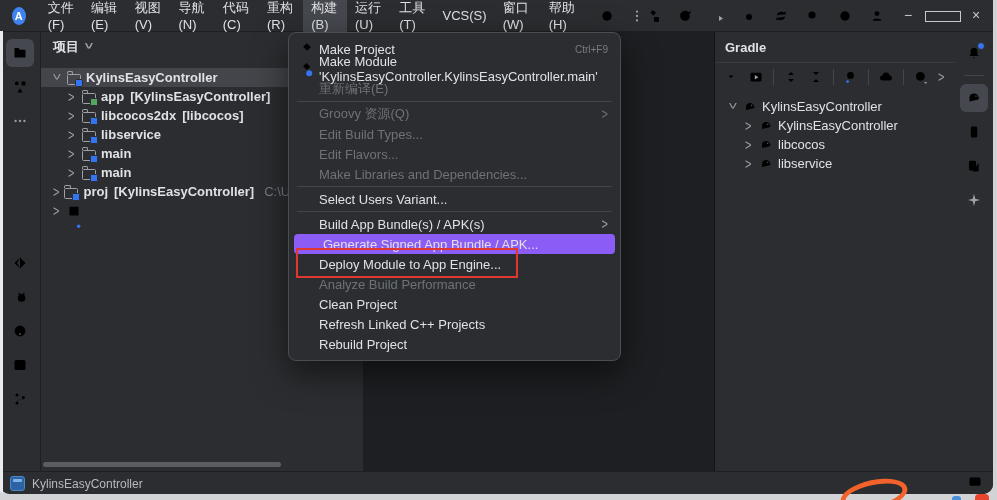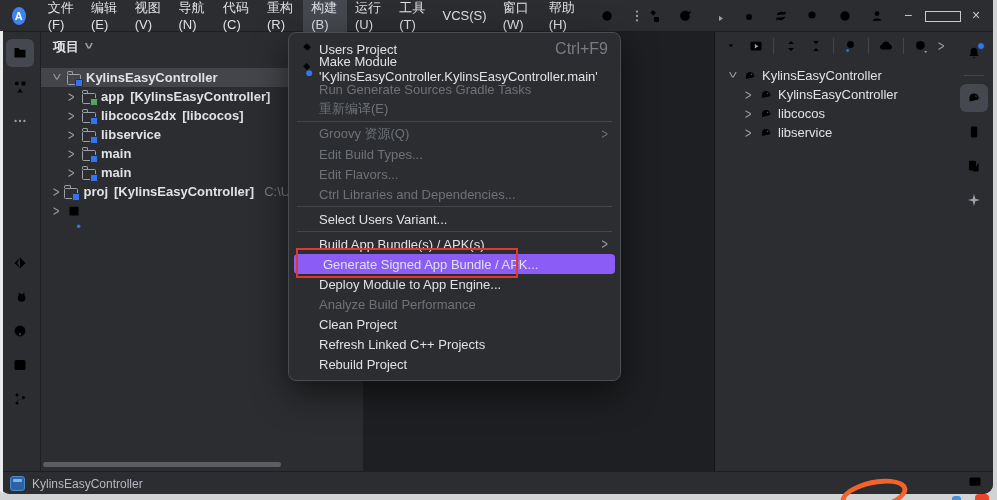--- a/index.html
+++ b/index.html
@@ -70,21 +70,21 @@
              padding:0 10px;font-size:12px;color:#b6bac0;gap:7px;}
   .win-ic{width:13px;height:13px;border-radius:3px;background:#2d63a4;border:1px solid #4a88c7;position:relative;}
   .win-ic::after{content:'';position:absolute;left:2px;top:2px;right:2px;height:3px;background:#7fb3e6;border-radius:1px;}
   .sb-right{margin-left:auto;color:#9da0a8;}
   
   .popup{position:absolute;left:288px;top:32px;width:331px;background:#2b2d30;border:1px solid #4a4d52;
          border-radius:8px;box-shadow:0 12px 34px rgba(0,0,0,.55);padding:6px 0;z-index:20;}
   .mi{height:20px;display:flex;align-items:center;padding:0 12px 0 30px;position:relative;}
   .mi .mic{position:absolute;left:8px;top:2px;width:16px;height:16px;color:#9da0a8;}
   .mi.dis{color:#6e7277;}
-  .mi .sc{margin-left:auto;color:#787c82;font-size:16px;}
+  .mi .sc{margin-left:auto;color:#787c82;font-size:10px;}
   .mi .sub{margin-left:auto;color:#9da0a8;font-size:11px;transform:scaleY(1.3);}
   .mi.dis .sub{color:#6e7277;}
   .mi.selblue{background:#8b5cf6;border-radius:4px;margin:0 5px;padding-left:29px;}
   .msep{height:1px;background:#43454a;margin:2px 8px;}
   .redbox{position:absolute;left:7px;top:215px;width:218px;height:26px;border:2.5px solid #e0382e;z-index:30;pointer-events:none;}
   
   .left-sliver{position:absolute;left:0;top:31px;width:3px;height:462px;background:#e9eaeb;border-radius:0 0 0 8px;z-index:40;}
   .ic{width:16px;height:16px;flex:0 0 auto;}
   .ic14{width:14px;height:14px;flex:0 0 auto;}
   .wm-arc{position:absolute;bottom:-10px;left:840px;width:58px;height:20px;border:5px solid #f2622a;border-radius:50%;transform:rotate(-12deg);}
@@ -405,20 +405,23 @@
               </svg>
             <span class="lbl normal">临时文件和控制台</span>
           </div>
         </div>
         <div class="hscroll"></div>
       </div>
 
       <div class="editor"></div>
 
       <div class="gpanel">
+        <div class="gp-header">
+          <span>Gradle</span>
+        </div>
         <div class="gp-toolbar">
           <svg class="ic">
               <use href="#s-download"></use>
             </svg>
           <svg class="ic">
               <use href="#s-boxplay"></use>
             </svg>
           <span class="vsep"></span>
           <svg class="ic">
               <use href="#s-expand"></use>
@@ -510,48 +513,45 @@
       <span class="sb-right"><svg class="ic">
             <use href="#s-bubble"></use>
           </svg></span>
     </div>
 
     <div class="popup">
       <div class="mi">
         <svg class="mic">
             <use href="#s-hammer"></use>
           </svg>
-        <span>Users Project</span>
+        <span>Make Project</span>
         <span class="sc">Ctrl+F9</span>
       </div>
       <div class="mi">
         <svg class="mic">
             <use href="#s-hammer-b"></use>
           </svg>
         <span>Make Module 'KylinsEasyController.KylinsEasyController.main'</span>
-      </div>
-      <div class="mi dis">
-        <span>Run Generate Sources Gradle Tasks</span>
       </div>
       <div class="mi dis">
         <span>重新编译(E)</span>
       </div>
       <div class="msep"></div>
       <div class="mi dis">
         <span>Groovy 资源(Q)</span>
         <span class="sub">&gt;</span>
       </div>
       <div class="mi dis">
         <span>Edit Build Types...</span>
       </div>
       <div class="mi dis">
         <span>Edit Flavors...</span>
       </div>
       <div class="mi dis">
-        <span>Ctrl Libraries and Dependencies...</span>
+        <span>Make Libraries and Dependencies...</span>
       </div>
       <div class="msep"></div>
       <div class="mi">
         <span>Select Users Variant...</span>
       </div>
       <div class="msep"></div>
       <div class="mi">
         <span>Build App Bundle(s) / APK(s)</span>
         <span class="sub">&gt;</span>
       </div>

